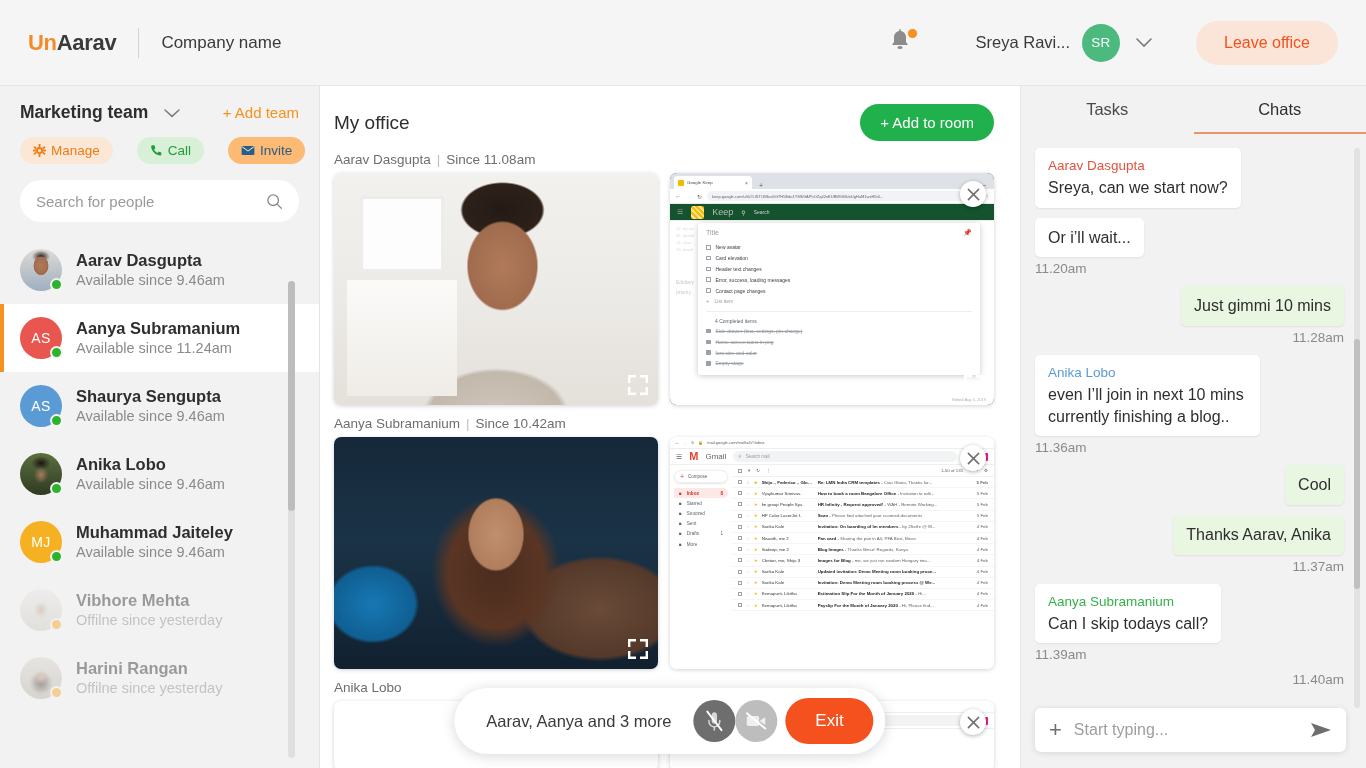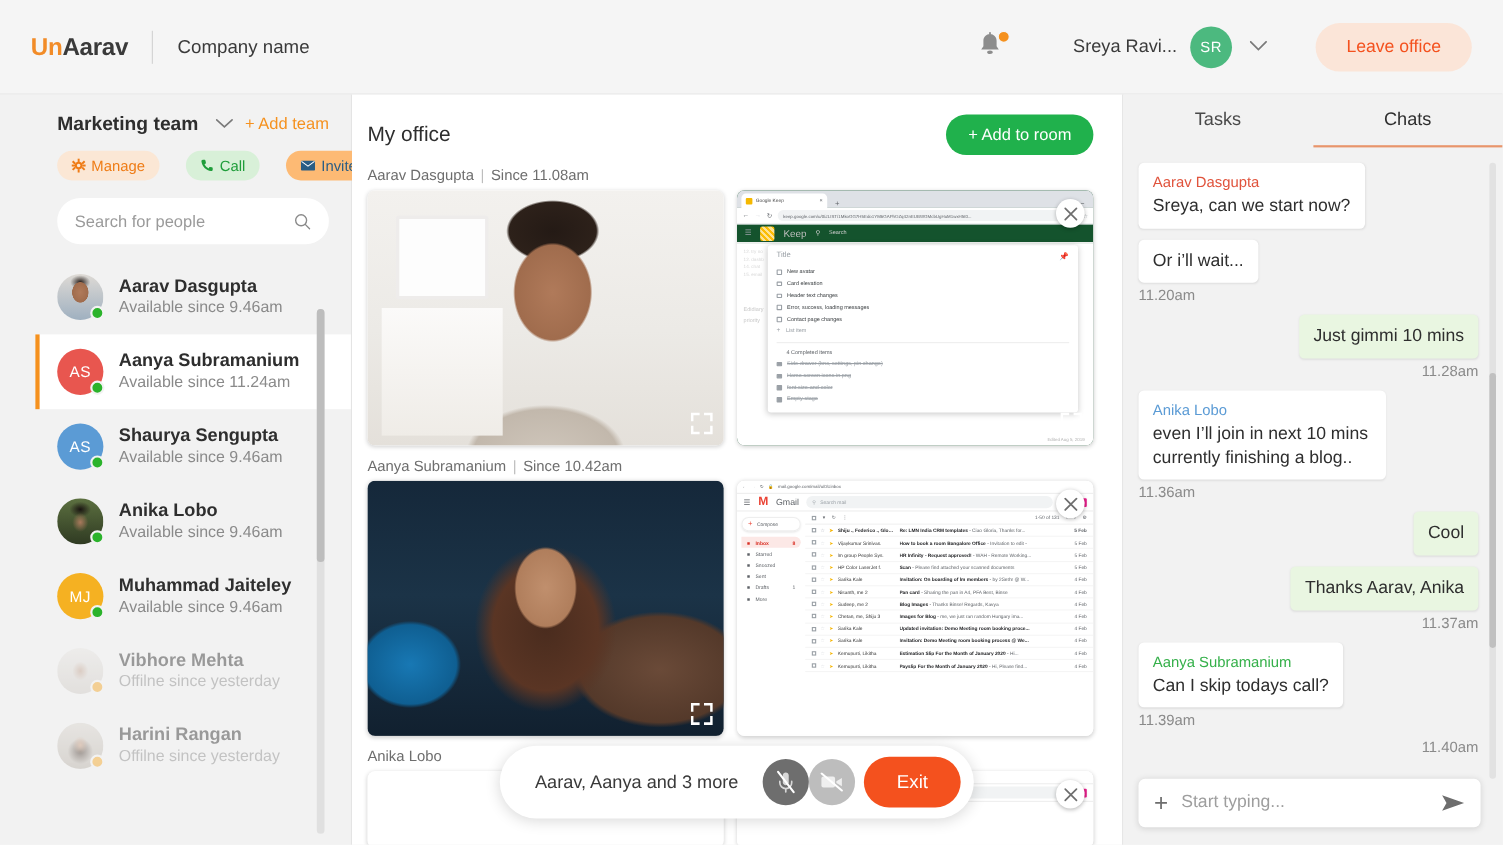--- a/index.html
+++ b/index.html
@@ -39,21 +39,21 @@
     border: none; border-radius: 22px; padding: 13px 28px;
     font-size: 16px; cursor: pointer; font-family: inherit;
   }
 
   
   .body { flex: 1; display: flex; min-height: 0; }
 
   
   .sidebar {
     width: 320px; flex: 0 0 320px; background: #f2f2f2;
-    display: flex; flex-direction: column; border-right: 1px solid #e4e4e4; padding-left: 32px;
+    display: flex; flex-direction: column; border-right: 1px solid #e4e4e4;
   }
   .team-row { display: flex; align-items: center; padding: 16px 20px 6px; }
   .team-name { font-size: 17.5px; font-weight: bold; color: #2e2e2e; }
   .team-chev { margin-left: 16px; cursor: pointer; }
   .add-team { margin-left: auto; color: #f5911e; font-size: 15px; cursor: pointer; }
   .pill-row { display: flex; gap: 24px; padding: 8px 20px 12px; }
   .pill {
     border-radius: 16px; padding: 6px 13px; font-size: 13.5px;
     display: flex; align-items: center; gap: 5px; cursor: pointer; border: none;
     font-family: inherit; white-space: nowrap;
@@ -215,21 +215,21 @@
   .gm-row.unread { font-weight:bold; color:#202124; }
   .gm-star { color:#dadce0; }
   .gm-imp { color:#f5b400; }
   .gm-from { width:52px; flex:0 0 52px; overflow:hidden; text-overflow:ellipsis; }
   .gm-subj { flex:1; overflow:hidden; text-overflow:ellipsis; color:#5f6368; font-weight:normal;}
   .gm-subj b { color:#202124; }
   .gm-date { width:16px; flex:0 0 16px; text-align:right; color:#5f6368;}
 
   
   .callbar {
-    position: absolute; left: 50%; transform: translateX(-50%); bottom: 24px;
+    position: absolute; left: 50%; transform: translateX(-50%); bottom: 14px;
     background: #fff; border-radius: 40px; height: 66px; display: flex;
     align-items: center; gap: 0; padding: 0 12px 0 32px;
     box-shadow: 0 2px 14px rgba(0,0,0,.16); z-index: 20;
   }
   .callbar-text { font-size: 16.5px; color: #3a3a3a; margin-right: 22px; white-space: nowrap; }
   .cb-btn {
     width: 42px; height: 42px; border-radius: 50%; border: none; cursor: pointer;
     display: flex; align-items: center; justify-content: center;
   }
   .cb-mic { background: #6e6e6e; }

